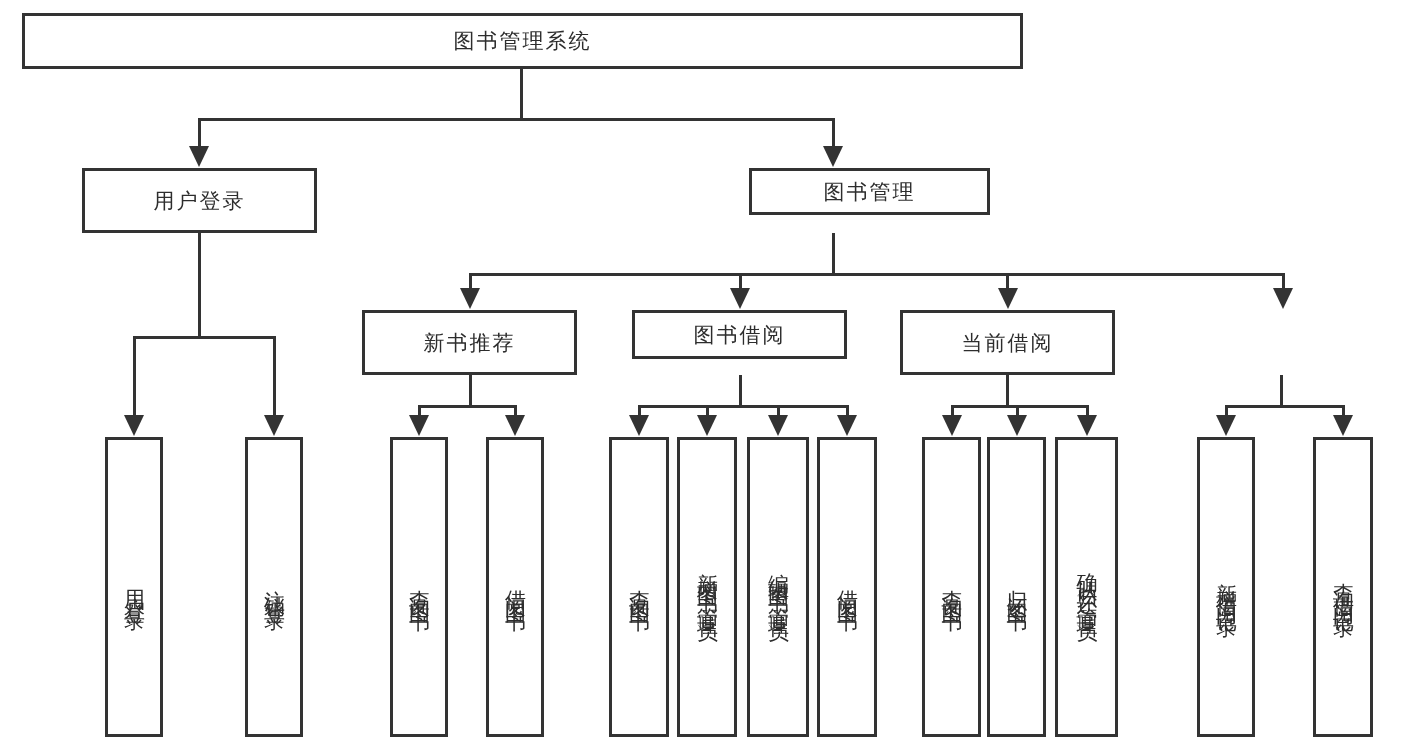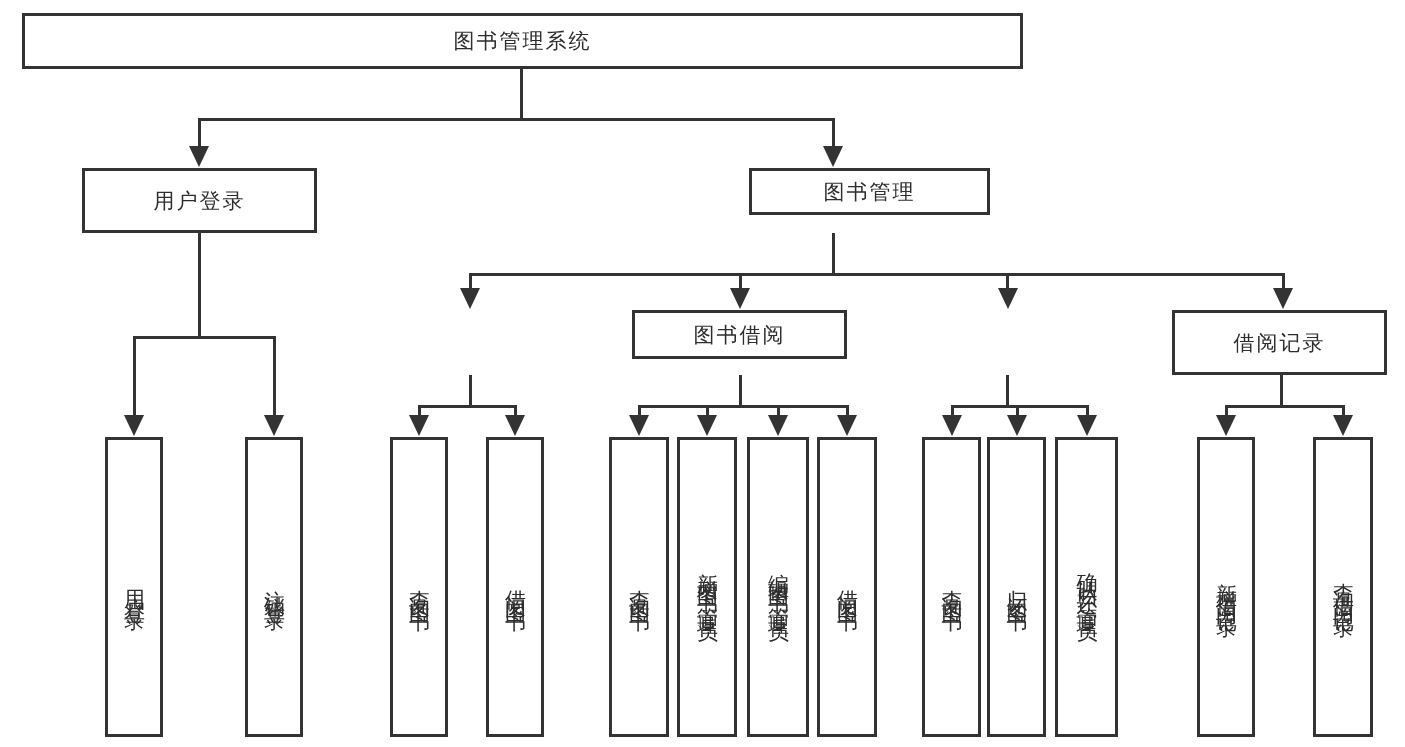--- a/index.html
+++ b/index.html
@@ -101,25 +101,28 @@
   <div class="arrow" style="left:132.5px; top:338px; height:77px;"></div>
   <div class="arrow" style="left:272.5px; top:338px; height:77px;"></div>
 
   <div class="vline" style="left:831.5px; top:233px; height:43px;"></div>
   <div class="hline" style="left:468.5px; top:273px; width:816px;"></div>
   <div class="arrow" style="left:468.5px; top:275px; height:13px;"></div>
   <div class="arrow" style="left:738.5px; top:275px; height:13px;"></div>
   <div class="arrow" style="left:1006px; top:275px; height:13px;"></div>
   <div class="arrow" style="left:1281.5px; top:275px; height:13px;"></div>
 
+  <div class="box" style="left:362px; top:310px; width:215px; height:65px;">
+    <span class="hlabel">新书推荐</span>
+  </div>
   <div class="box" style="left:632px; top:310px; width:215px; height:49px;">
     <span class="hlabel">图书借阅</span>
   </div>
-  <div class="box" style="left:1172px; top:310px; width:215px; height:65px;">
-    <span class="hlabel">借阅记录</span>
+  <div class="box" style="left:900px; top:310px; width:215px; height:65px;">
+    <span class="hlabel">当前借阅</span>
   </div>
 
   <div class="vline" style="left:468.5px; top:375px; height:32px;"></div>
   <div class="hline" style="left:417.5px; top:405px; width:99px;"></div>
   <div class="arrow" style="left:417.5px; top:407px; height:8px;"></div>
   <div class="arrow" style="left:513.5px; top:407px; height:8px;"></div>
 
   <div class="vline" style="left:738.5px; top:375px; height:32px;"></div>
   <div class="hline" style="left:637.5px; top:405px; width:211px;"></div>
   <div class="arrow" style="left:637.5px; top:407px; height:8px;"></div>

